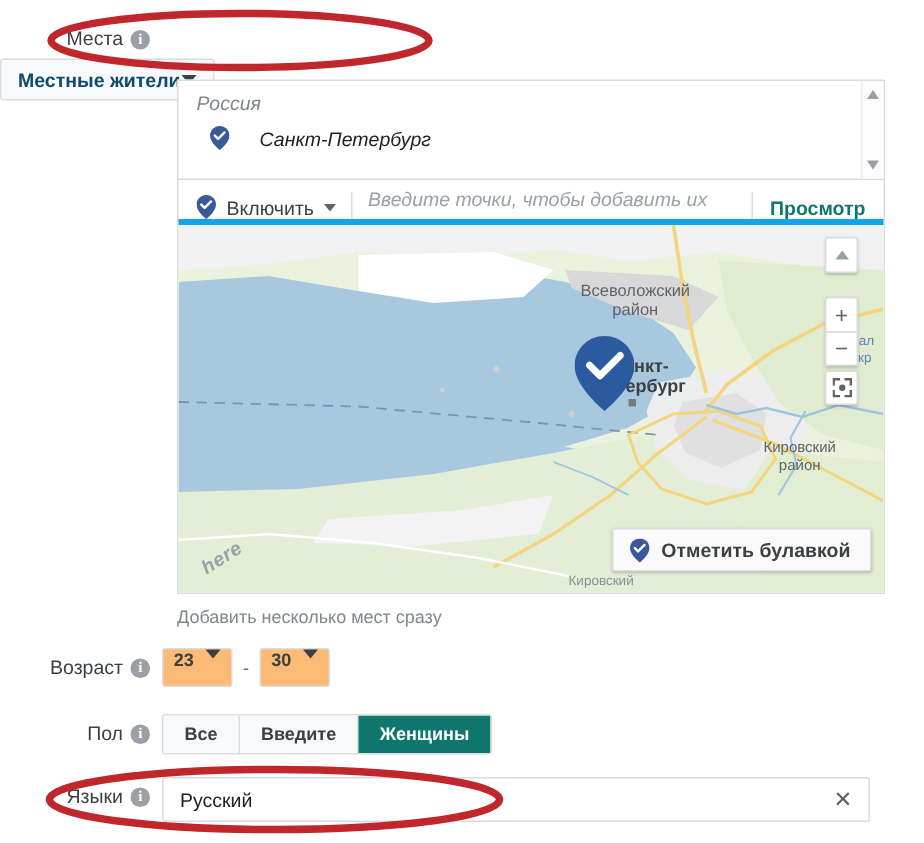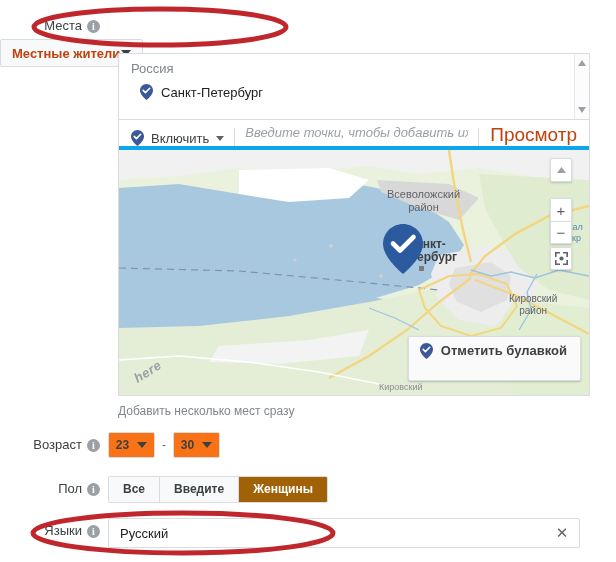--- a/index.html
+++ b/index.html
@@ -59,21 +59,21 @@
     background: #f8f9fa;
     border: 1px solid #dadce0;
     border-radius: 2px;
     height: 28px;
     display: inline-flex;
     align-items: center;
     gap: 1px;
     padding: 0 11px;
     font-size: 13px;
     font-weight: bold;
-    color: #c2410c;
+    color: #0c4a6e;
     cursor: pointer;
     box-sizing: border-box;
     white-space: nowrap;
   }
   .caret {
     width: 0; height: 0;
     border-left: 5px solid transparent;
     border-right: 5px solid transparent;
     border-top: 6px solid #3c4043;
     display: inline-block;
@@ -87,30 +87,31 @@
     width: 472px;
     box-sizing: border-box;
     border: 1px solid #dadce0;
     background: #fff;
   }
   .loc-list {
     position: relative;
     height: 66px;
     border-bottom: 1px solid #dadce0;
     box-sizing: border-box;
+    font-style: italic;
   }
   .loc-header {
     padding: 7px 0 0 12px;
     font-size: 13px;
     color: #80868b;
   }
   .loc-item {
     display: flex;
     align-items: center;
-    gap: 8px;
+    gap: 20px;
     padding: 8px 0 0 21px;
     font-size: 13px;
     color: #202124;
   }
   .pin {
     flex: none;
     width: 13px;
     height: 16px;
     display: block;
   }
@@ -171,23 +172,23 @@
     color: #3c4043;
     padding: 0 10px;
     background: transparent;
     height: 28px;
     min-width: 0;
     font-style: italic;
   }
   .points-input::placeholder { color: #9aa0a6; }
   .preview-btn {
     padding: 0 12px 0 11px;
-    font-size: 19px;
-    font-weight: normal;
-    color: #c2410c;
+    font-size: 13px;
+    font-weight: bold;
+    color: #0f766e;
     cursor: pointer;
     white-space: nowrap;
   }
 
   
   .map-wrap {
     position: relative;
     height: 245px;
     overflow: hidden;
     background: #e8f0d8;
@@ -237,21 +238,21 @@
     position: absolute;
     right: 8px;
     bottom: 14px;
     background: #fafafa;
     border: 1px solid #dadce0;
     border-radius: 2px;
     height: 27px;
     display: flex;
     align-items: center;
     gap: 8px;
-    padding: 0 13px 16px 11px;
+    padding: 0 13px 0 11px;
     font-size: 13px;
     font-weight: bold;
     color: #3c4043;
     cursor: pointer;
     box-shadow: 0 1px 2px rgba(60,64,67,.3);
     white-space: nowrap;
   }
 
   
   #bulk-link {
@@ -259,27 +260,27 @@
     left: 118px;
     top: 404px;
     font-size: 12px;
     color: #80868b;
     cursor: pointer;
   }
 
   
   #age-row { left: 0; top: 432px; }
   .age-select {
-    background: #f97316;
+    background: #fdba74;
     border: 1px solid #dadce0;
     border-radius: 2px;
     height: 26px;
     min-width: 47px;
     display: inline-flex;
-    align-items: center;
+    align-items: flex-start;
     justify-content: center;
     gap: 8px;
     padding: 0 3px;
     font-size: 12px;
     font-weight: bold;
     color: #3c4043;
     cursor: pointer;
     box-sizing: border-box;
   }
   .age-dash {
@@ -307,21 +308,21 @@
     border-right: 1px solid #dadce0;
     padding: 0 14px;
     font-family: "Liberation Sans", sans-serif;
     font-size: 12px;
     font-weight: bold;
     color: #3c4043;
     cursor: pointer;
     line-height: 25px;
   }
   .seg-btn:last-child { border-right: none; }
-  .seg-btn.active { background: #a16207; color: #ffffff; }
+  .seg-btn.active { background: #0f766e; color: #ffffff; }
 
   
   #lang-row { left: 0; top: 518px; }
   .lang-box {
     width: 472px;
     height: 30px;
     border: 1px solid #dadce0;
     border-radius: 2px;
     background: #ffffff;
     display: flex;

